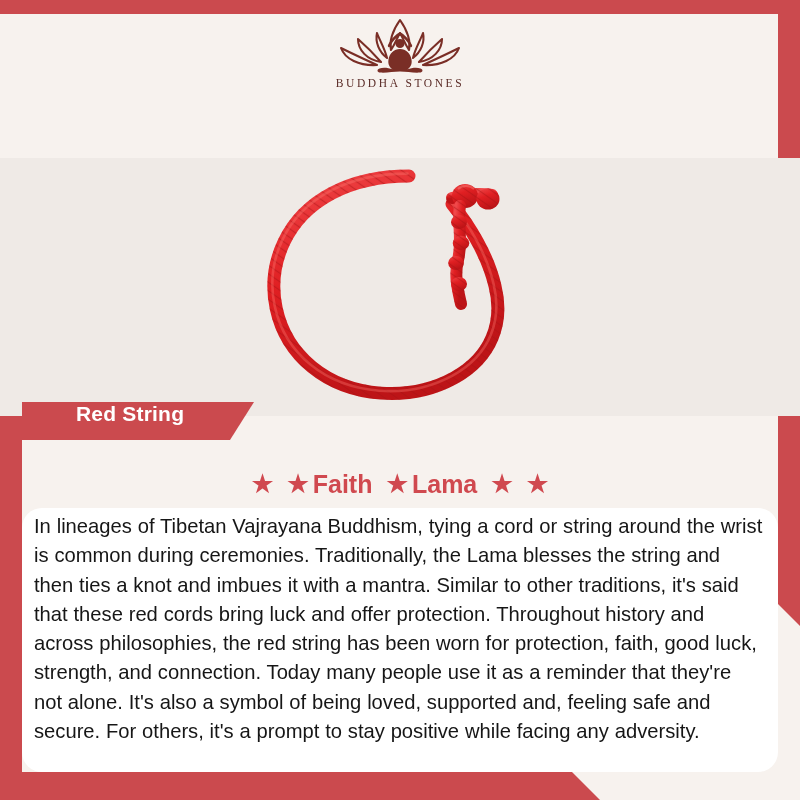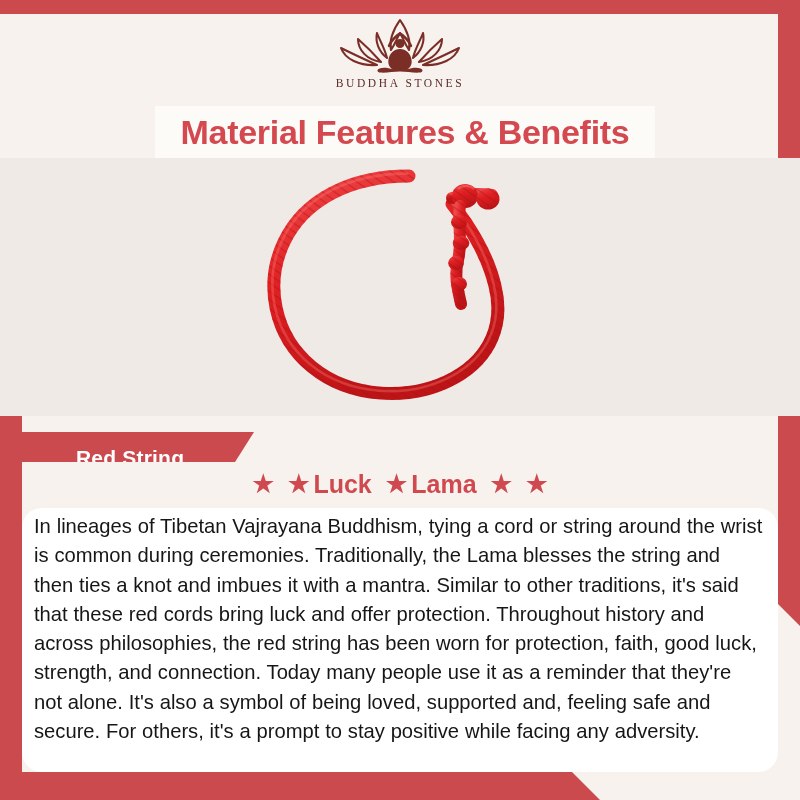--- a/index.html
+++ b/index.html
@@ -71,24 +71,24 @@
   
   .photo-panel {
     position:absolute; left:0; top:158px; width:800px; height:258px;
     background:#efeae6;
     overflow:hidden;
   }
   .bracelet-svg { position:absolute; left:252px; top:6px; }
 
   
   .label-banner {
-    position:absolute; left:22px; top:432px; width:232px; height:38px;
+    position:absolute; left:22px; top:402px; width:232px; height:38px;
     background:#cb4a4e;
     clip-path: polygon(0 0, 100% 0, calc(100% - 24px) 100%, 0 100%);
-    display:flex; align-items:flex-end;
+    display:flex; align-items:flex-start;
   }
   .label-banner-text {
     color:#ffffff; font-size:21px; font-weight:bold;
     padding-left:54px; letter-spacing:0.2px; white-space:nowrap;
   }
 
   
   .benefits-row {
     position:absolute; left:22px; top:462px; width:756px; height:44px;
     display:flex; align-items:center; justify-content:center;
@@ -152,23 +152,20 @@
         <path d="M75 18 C71 20, 66 25, 63 31 C62.2 33, 64.2 34, 65.2 32.2 C67.8 27.2, 71.6 23.4, 75 21.6 C78.4 23.4, 82.2 27.2, 84.8 32.2 C85.8 34, 87.8 33, 87 31 C84 25, 79 20, 75 18 Z"></path>
 
         <circle cx="75" cy="29.5" r="4.6"></circle>
 
         <path d="M75 35 C69 35, 64.5 39.5, 63.5 45.5 C62.6 50.6, 65 54, 68 55.6 C63 53.6, 58 53.2, 54.5 54.5 C51.5 55.6, 52 58.4, 55.4 58.6 C62 59, 68.4 57.6, 75 57.6 C81.6 57.6, 88 59, 94.6 58.6 C98 58.4, 98.5 55.6, 95.5 54.5 C92 53.2, 87 53.6, 82 55.6 C85 54, 87.4 50.6, 86.5 45.5 C85.5 39.5, 81 35, 75 35 Z"></path>
       </g>
     </svg>
     <div class="logo-text">BUDDHA STONES</div>
   </div>
 
-  <div class="title-band">
-    <div class="title-text">Material Features &amp; Benefits</div>
-  </div>
 
   <div class="photo-panel">
     <svg class="bracelet-svg" width="300" height="250" viewBox="0 0 300 250">
       <defs>
         <linearGradient id="cordG" x1="0" y1="0" x2="0.4" y2="1">
           <stop offset="0%" stop-color="#f0484a"></stop>
           <stop offset="45%" stop-color="#e01f22"></stop>
           <stop offset="100%" stop-color="#bd1417"></stop>
         </linearGradient>
         <pattern id="braid" width="7" height="7" patternUnits="userSpaceOnUse" patternTransform="rotate(35)">
@@ -229,21 +226,21 @@
   <div class="label-banner">
     <span class="label-banner-text">Red String</span>
   </div>
 
   <div class="benefits-row">
     <span class="benefit">
       <span class="star">★</span>
     </span>
     <span class="benefit">
       <span class="star">★</span>
-      <span>Luck</span>
+      <span>Faith</span>
     </span>
     <span class="benefit">
       <span class="star">★</span>
       <span>Lama</span>
     </span>
     <span class="benefit">
       <span class="star">★</span>
     </span>
     <span class="benefit">
       <span class="star">★</span>

